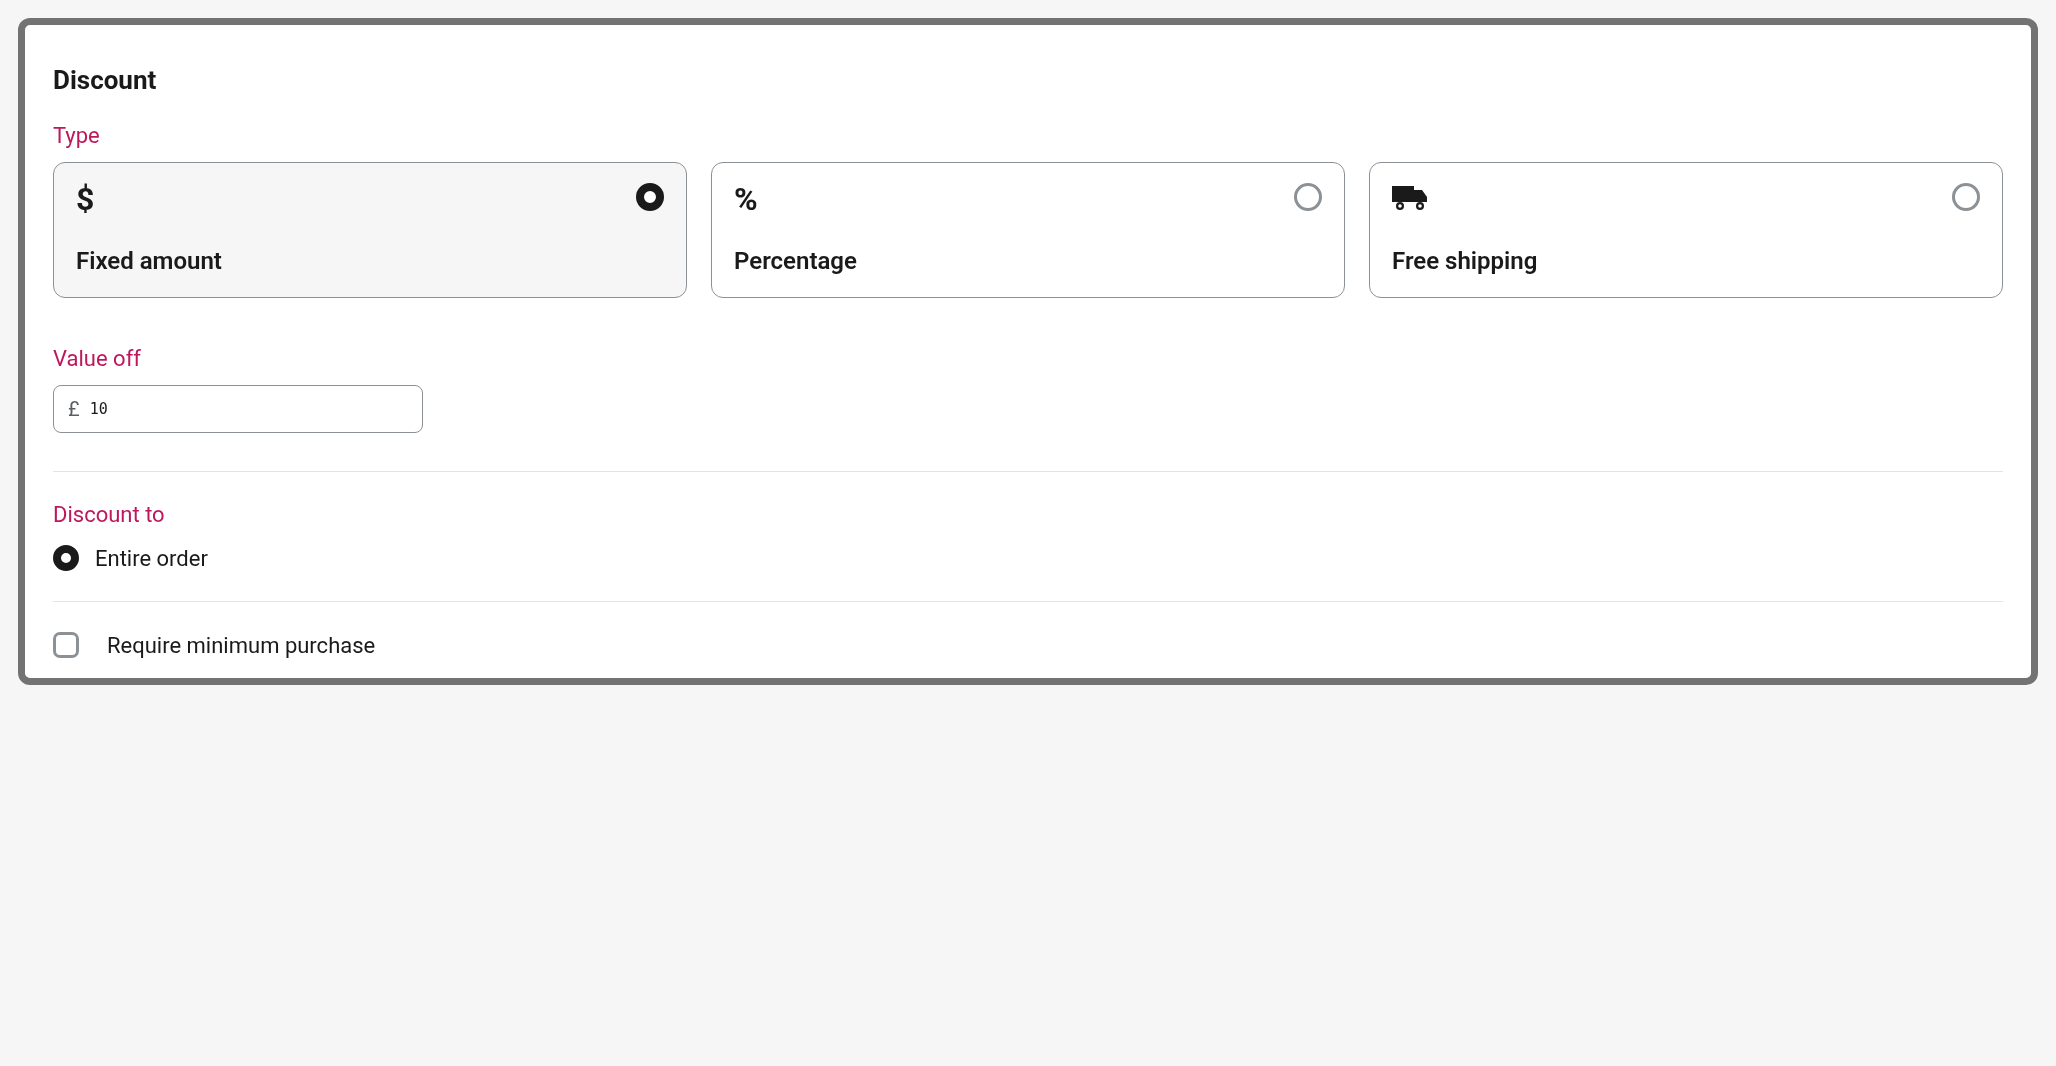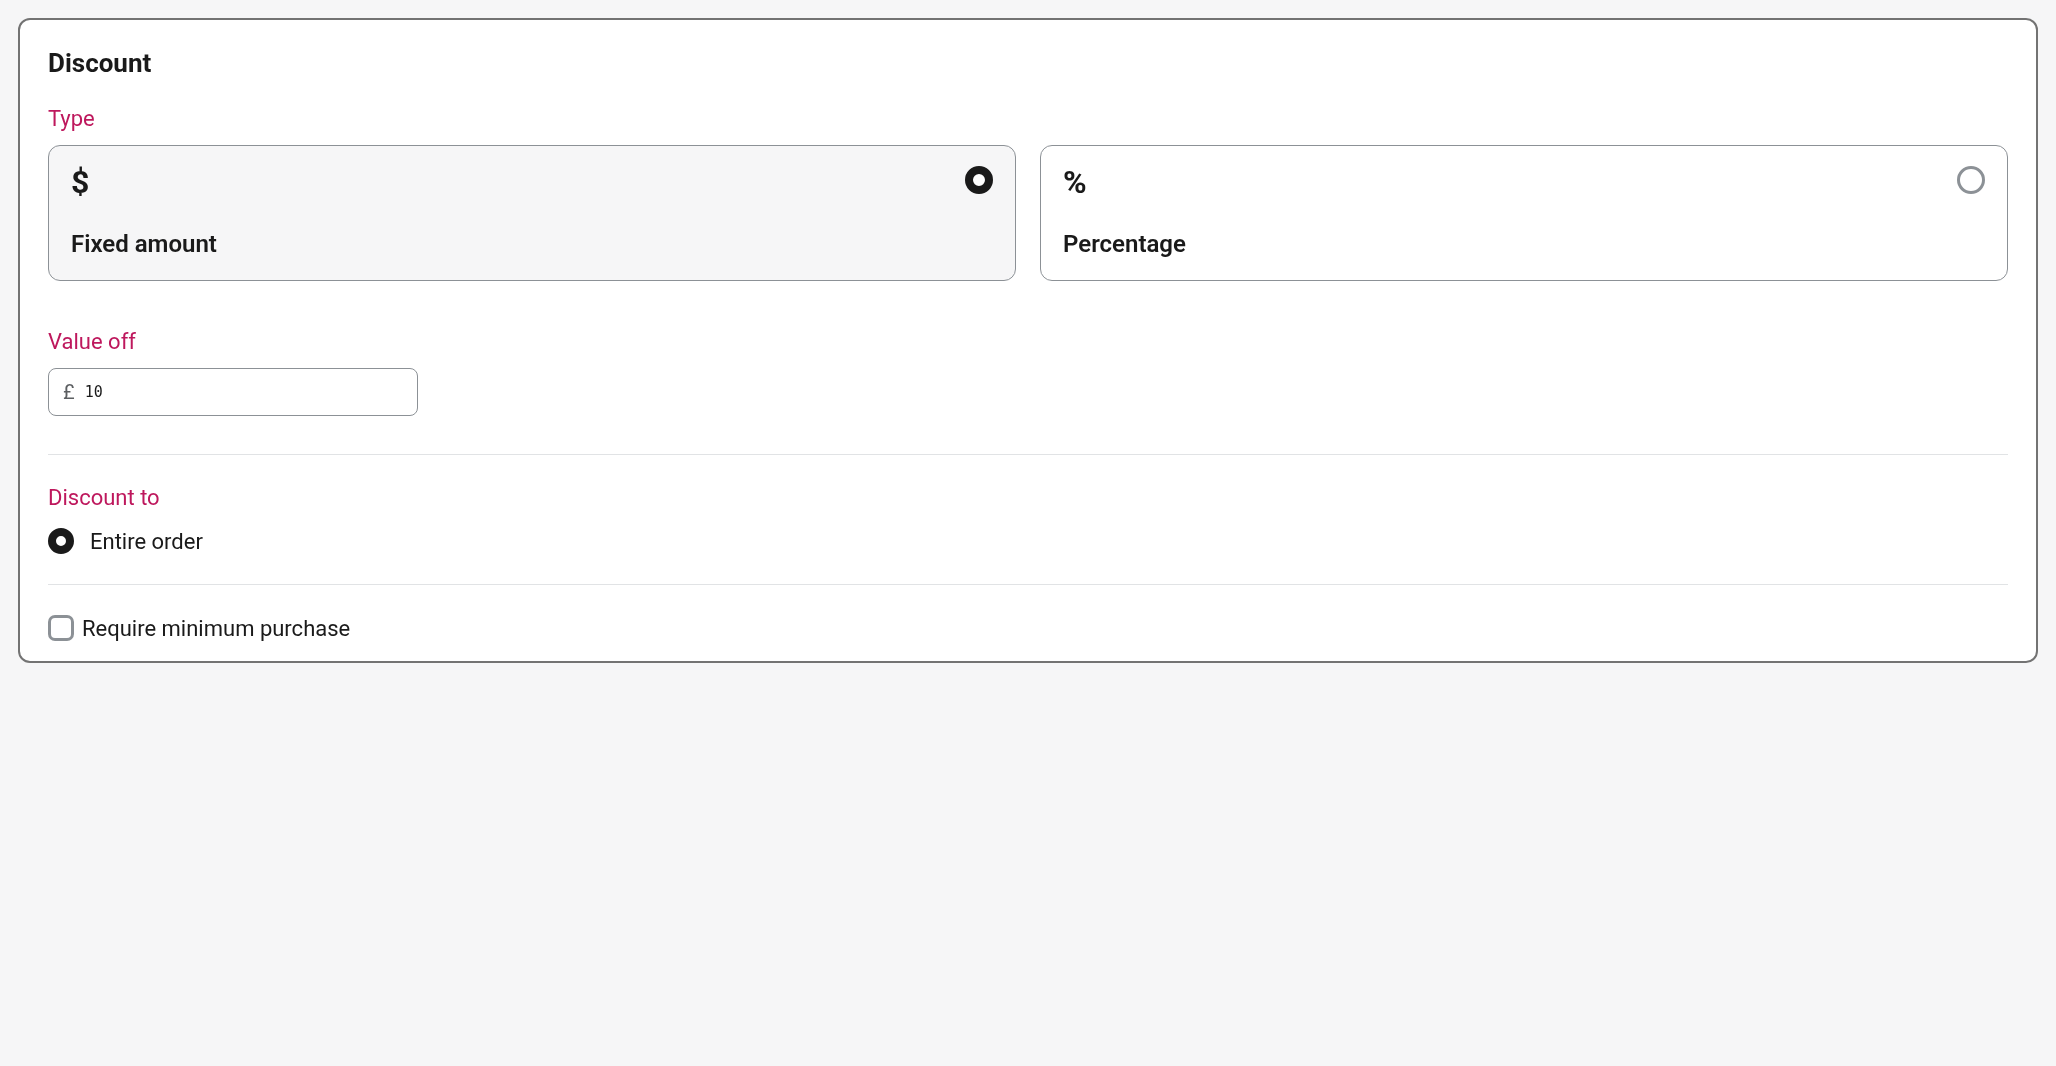--- a/index.html
+++ b/index.html
@@ -9,23 +9,23 @@
     }
     body {
       font-family: -apple-system, BlinkMacSystemFont, "Segoe UI", Roboto, Helvetica, Arial, sans-serif;
       background: #f6f6f7;
       padding: 18px;
       color: #1a1a1a;
       font-size: 20px;
     }
     .card {
       background: #fff;
-      border: 2px solid #737373;
+      border: 7px solid #737373;
       border-radius: 12px;
-      padding: 28px 28px 20px 28px;
+      padding: 40px 28px 20px 28px;
     }
     .card-title {
       font-weight: 700;
       font-size: 26px;
       margin-bottom: 28px;
     }
     .label {
       font-size: 22px;
       margin-bottom: 14px;
       color: #be185d;
@@ -129,21 +129,21 @@
     }
     .radio-item.selected .small-radio {
       border: 8px solid #1a1a1a;
     }
     .radio-text {
       font-size: 22px;
     }
     .checkbox-row {
       display: flex;
       align-items: center;
-      gap: 8px;
+      gap: 28px;
       cursor: pointer;
     }
     .checkbox {
       width: 26px;
       height: 26px;
       border: 3px solid #8c9196;
       border-radius: 7px;
       background: #fff;
       flex-shrink: 0;
     }
@@ -170,20 +170,34 @@
       <div class="type-label">Fixed amount</div>
       <div class="radio-indicator"></div>
     </div>
 
     <div class="type-card">
       <span class="icon">%</span>
       <div class="type-label">Percentage</div>
       <div class="radio-indicator"></div>
     </div>
 
+    <div class="type-card">
+      <span class="icon truck-icon">
+        <svg viewBox="0 0 36 28">
+          <rect x="0" y="2" width="22" height="16"></rect>
+          <path d="M22 6 L30 6 L35 13 L35 18 L22 18 Z"></path>
+          <circle cx="8" cy="22" r="4" fill="#1a1a1a"></circle>
+          <circle cx="8" cy="22" r="1.8" fill="#fff"></circle>
+          <circle cx="28" cy="22" r="4" fill="#1a1a1a"></circle>
+          <circle cx="28" cy="22" r="1.8" fill="#fff"></circle>
+        </svg>
+      </span>
+      <div class="type-label">Free shipping</div>
+      <div class="radio-indicator"></div>
+    </div>
 
   </div>
 
   <div class="value-section">
     <div class="label">Value off</div>
     <div class="input-wrap">
       <span class="input-prefix">£</span>
       <input class="value-input" type="text" value="10" style="">
     </div>
   </div>

